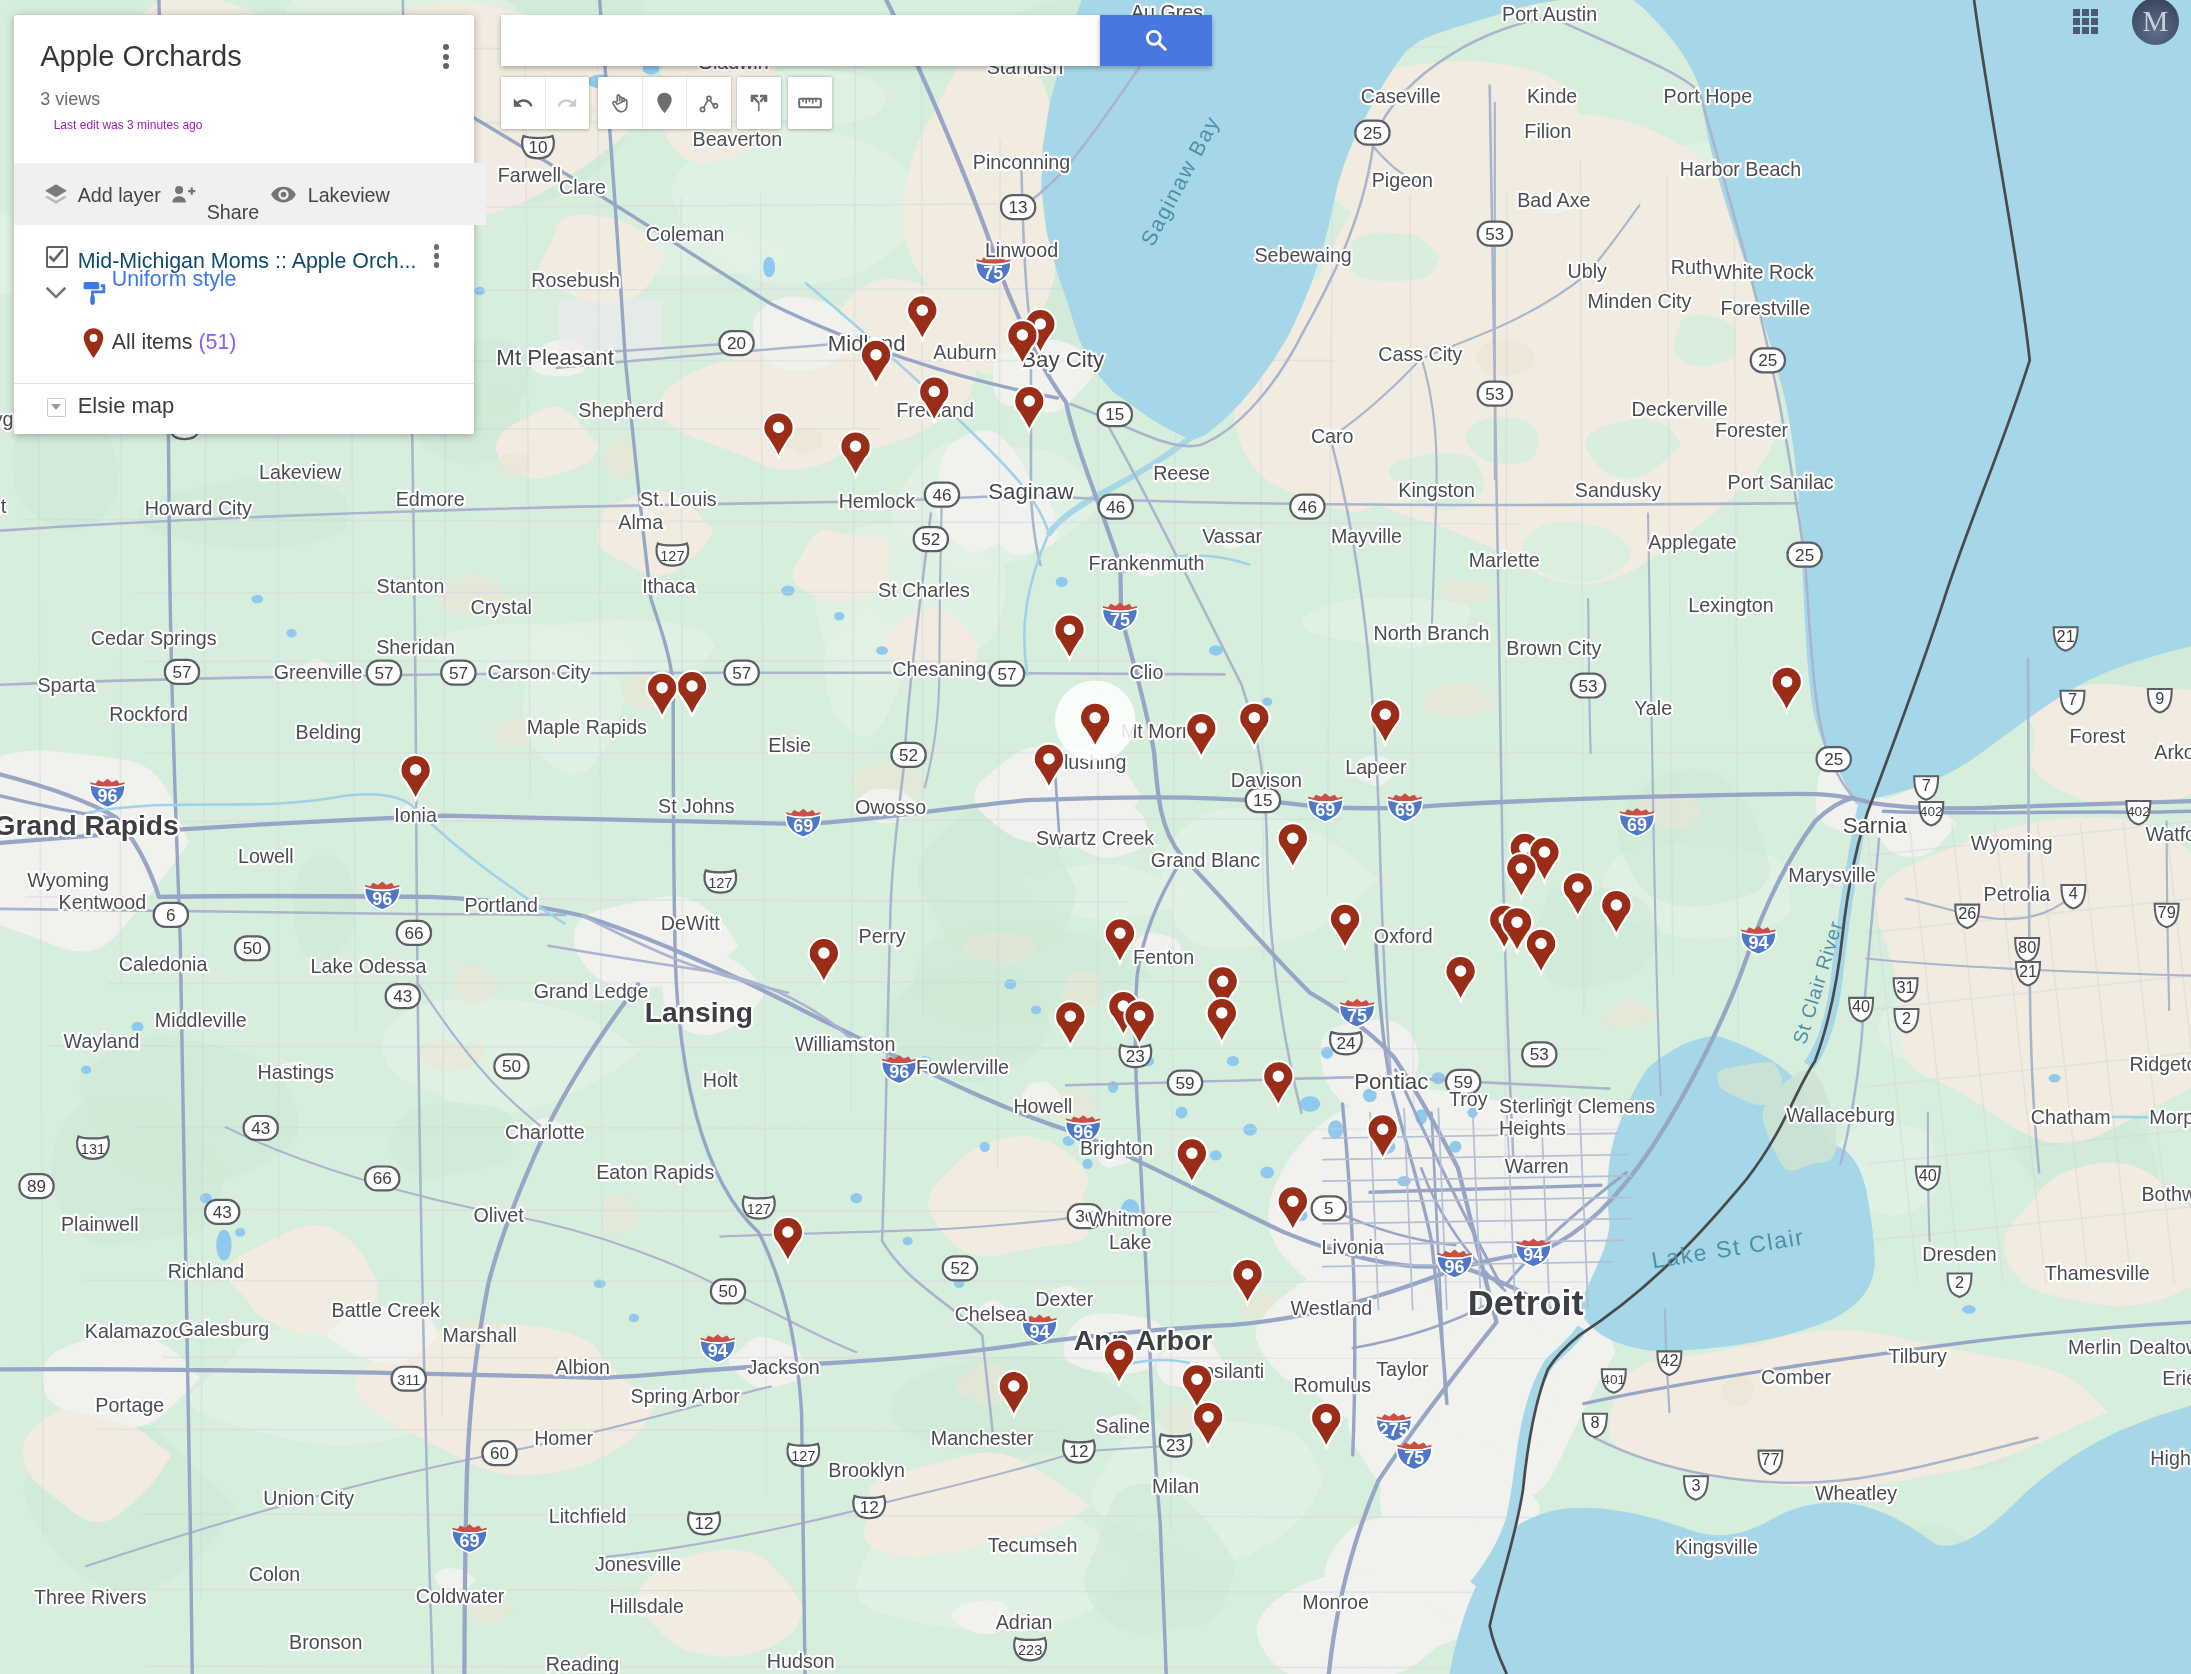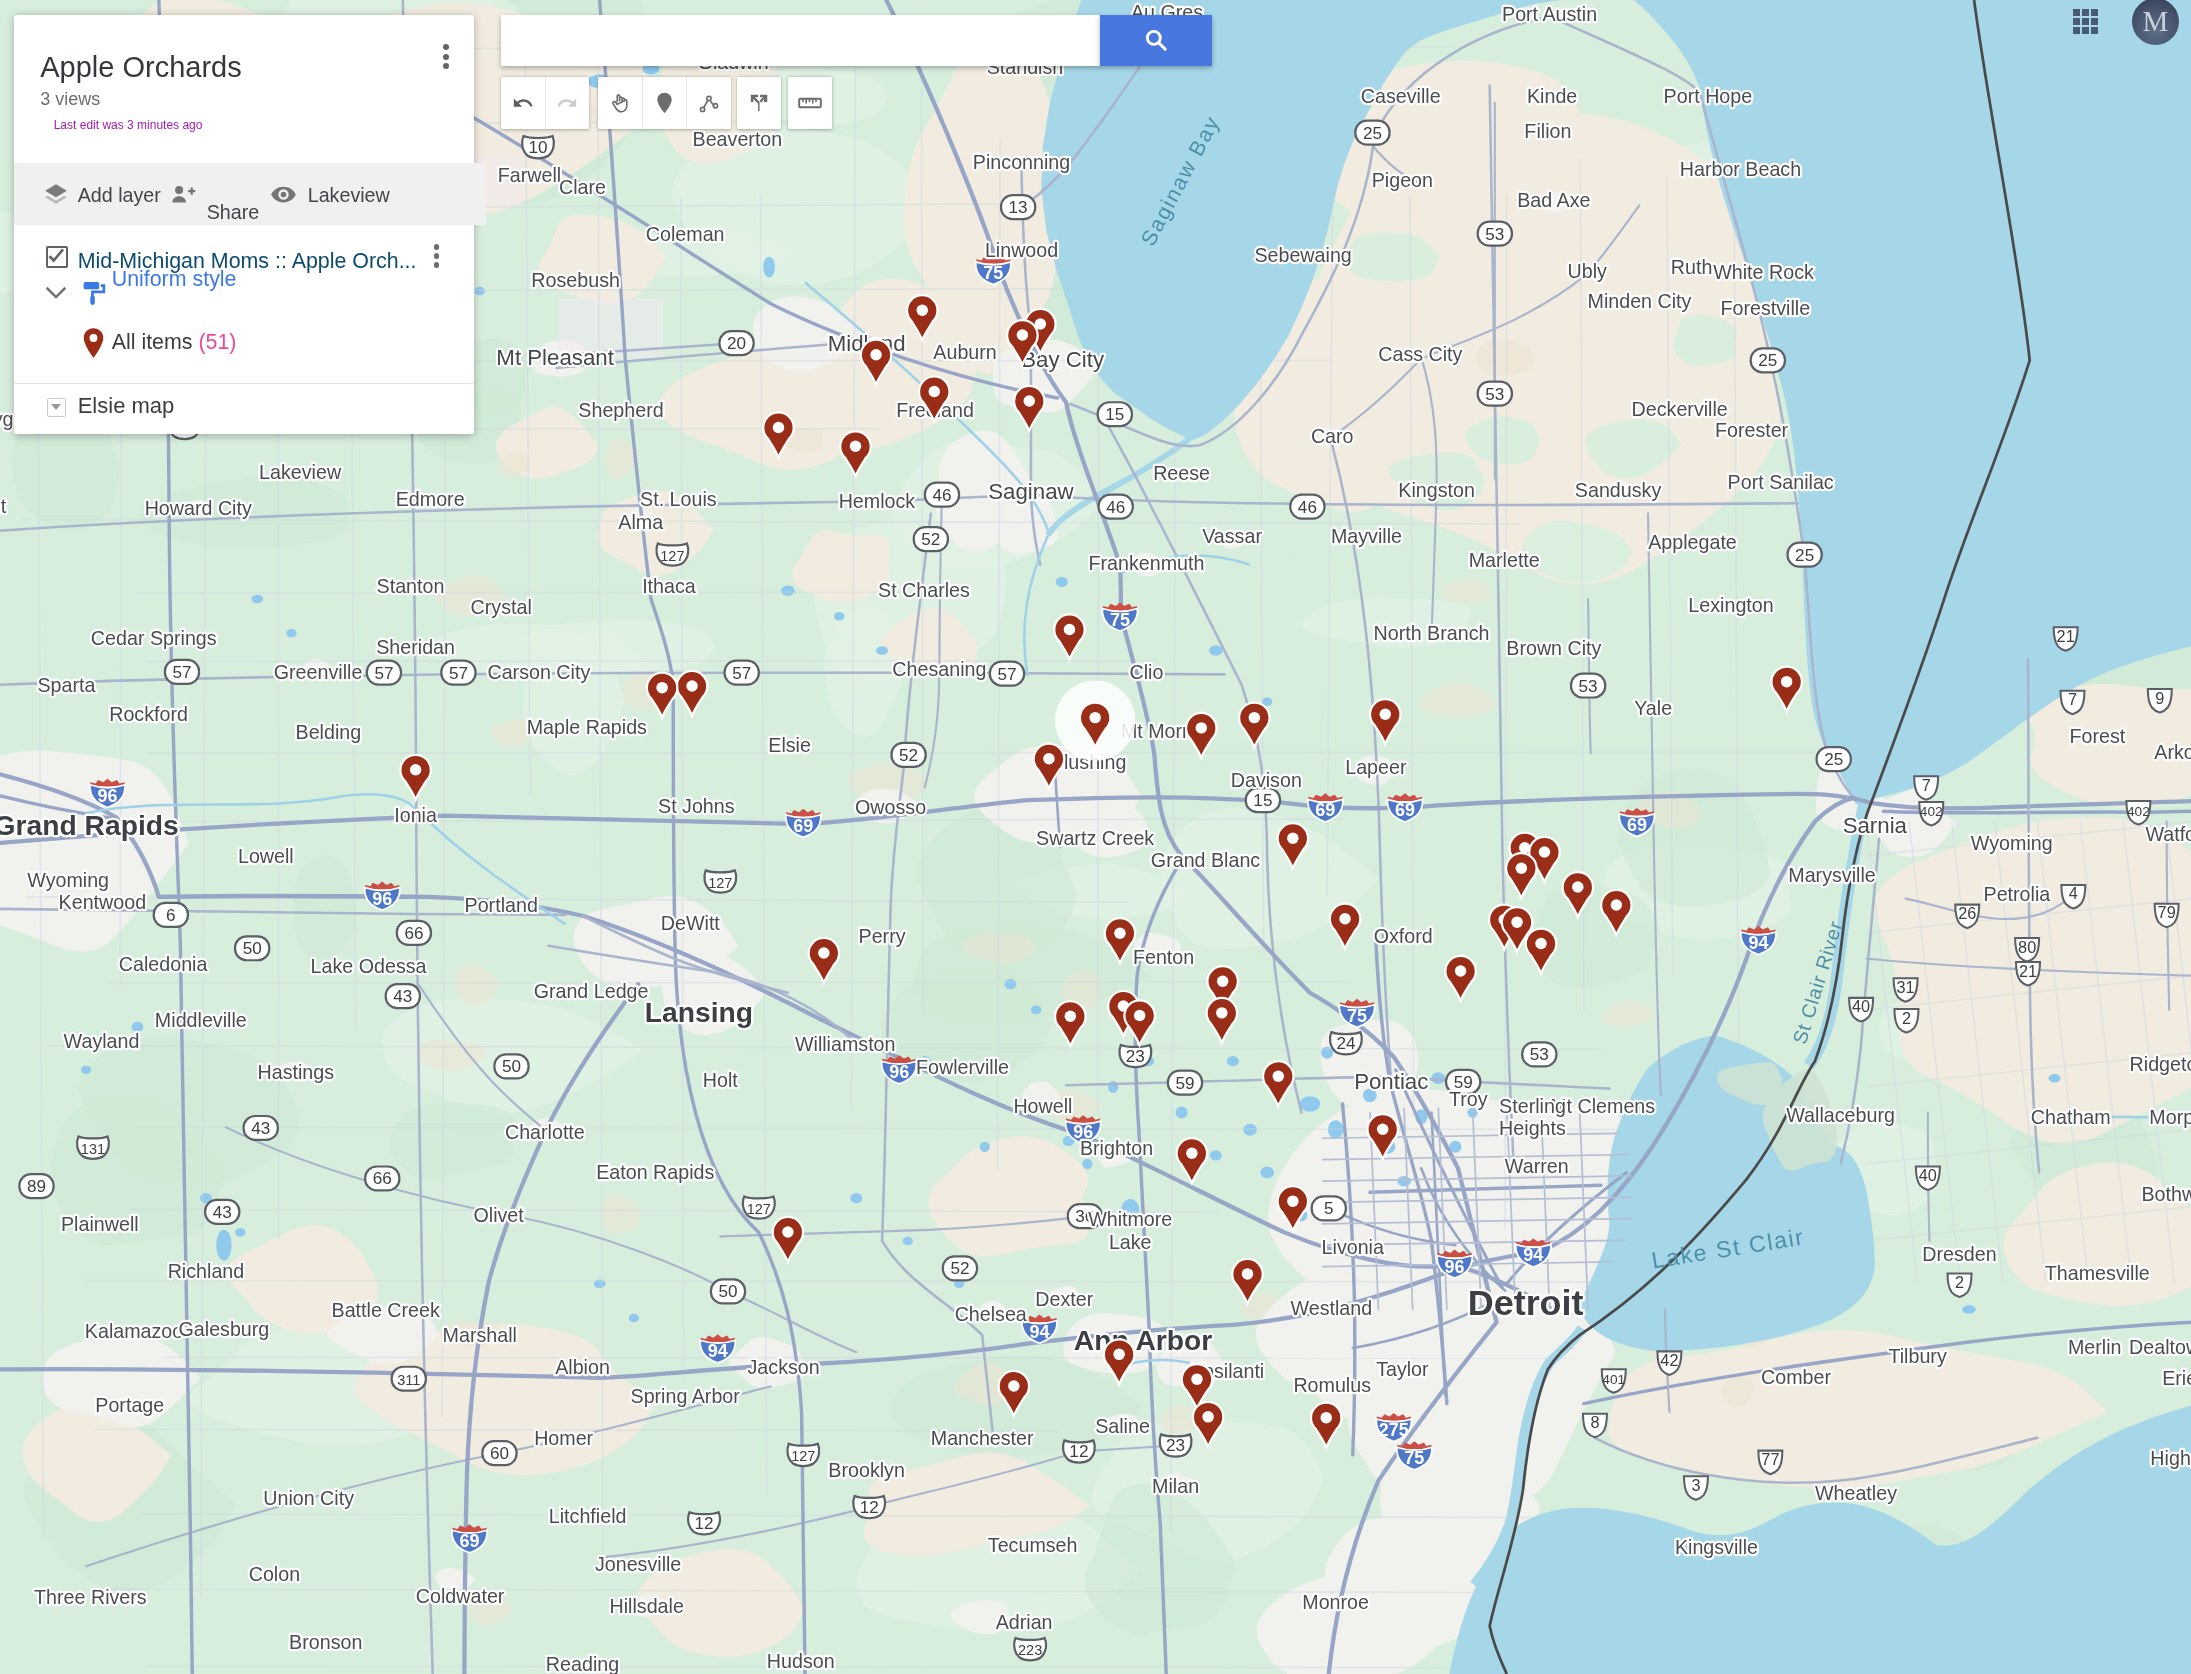--- a/index.html
+++ b/index.html
@@ -1121,21 +1121,21 @@
 <use href="#pin" x="1457" y="1522"></use>
 <use href="#pin" x="1307" y="1616"></use>
 <use href="#pin" x="1398" y="1645"></use>
 <use href="#pin" x="1184" y="1653"></use>
 <use href="#pin" x="1411" y="1689"></use>
 <use href="#pin" x="1549" y="1690"></use>
 </g>
 </svg>
 
 <div style="position:absolute;left:13.7px;top:15.4px;width:460px;height:419px;background:#fff;border-radius:2.6px;box-shadow:0 1.7px 8.6px rgba(0,0,0,.28)">
-  <div style="position:absolute;left:26.5px;top:36px;font-size:29px;color:#34373b">Apple Orchards</div>
+  <div style="position:absolute;left:26.5px;top:25px;font-size:29px;color:#34373b">Apple Orchards</div>
   <div style="position:absolute;left:429px;top:29px;width:6.8px">
     <div style="width:6px;height:6px;border-radius:50%;background:#636363;margin-bottom:3.4px"></div>
     <div style="width:6px;height:6px;border-radius:50%;background:#636363;margin-bottom:3.4px"></div>
     <div style="width:6px;height:6px;border-radius:50%;background:#636363"></div>
   </div>
   <div style="position:absolute;left:26.5px;top:74px;font-size:18px;color:#6e6e6e">3 views</div>
   <div style="position:absolute;left:40px;top:103px;font-size:12px;color:#a21caf">Last edit was 3 minutes ago</div>
   <div style="position:absolute;left:0;top:148px;width:472px;height:62px;background:#f0f0f0">
     <svg width="26" height="26" viewBox="0 0 24 24" style="position:absolute;left:29px;top:19px">
           <path fill="#7a7a7a" d="M12 2 2 8l10 6 10-6z"></path>
@@ -1171,21 +1171,21 @@
   <svg width="26" height="27" viewBox="0 0 24 26" style="position:absolute;left:67px;top:265px">
         <rect x="2" y="2" width="15" height="7" rx="1.5" fill="#3b78e8"></rect>
         <path fill="none" stroke="#3b78e8" stroke-width="2.6" d="M18.5 5.5h3v6h-11v4"></path>
         <rect x="8.4" y="15" width="4.4" height="9" rx="2" fill="#3b78e8"></rect>
       </svg>
   <div style="position:absolute;left:98px;top:252px;font-size:21.4px;font-weight:normal;color:#3d78e8">Uniform style</div>
   <svg width="23" height="33" viewBox="0 0 27 38" style="position:absolute;left:68px;top:312px">
         <path d="M13.5 1C7 1 2 6 2 12.3 2 21 13.5 36 13.5 36S25 21 25 12.3C25 6 20 1 13.5 1z" fill="#992d18"></path>
         <circle cx="13.5" cy="12.5" r="4.6" fill="#fff"></circle>
       </svg>
-  <div style="position:absolute;left:98px;top:315px;font-size:21.4px;color:#3a3d40">All items <span style="color:#ec4899">(51)</span></div>
+  <div style="position:absolute;left:98px;top:315px;font-size:21.4px;color:#3a3d40">All items <span style="color:#8b5cf6">(51)</span></div>
   <div style="position:absolute;left:0;top:368px;width:460px;height:0.9px;background:#e2e2e2"></div>
   <div style="position:absolute;left:33px;top:383px;width:17px;height:17px;border:1.7px solid #c9c9c9;border-radius:1.7px">
     <div style="position:absolute;left:3.4px;top:5.1px;width:0;height:0;border-left:5.1px solid transparent;border-right:5.1px solid transparent;border-top:6.8px solid #9a9a9a"></div>
   </div>
   <div style="position:absolute;left:64px;top:378px;font-size:22px;color:#3a3d40">Elsie map</div>
 </div>
 
 <div style="position:absolute;left:501px;top:14.6px;width:599px;height:51px;background:#fff;box-shadow:0 1.7px 5.1px rgba(0,0,0,.3)"></div>
 <div style="position:absolute;left:1100px;top:14.6px;width:112px;height:51px;background:#4878df;box-shadow:0 1.7px 5.1px rgba(0,0,0,.3);display:flex;align-items:center;justify-content:center">
   <svg width="26" height="26" viewBox="0 0 24 24">

